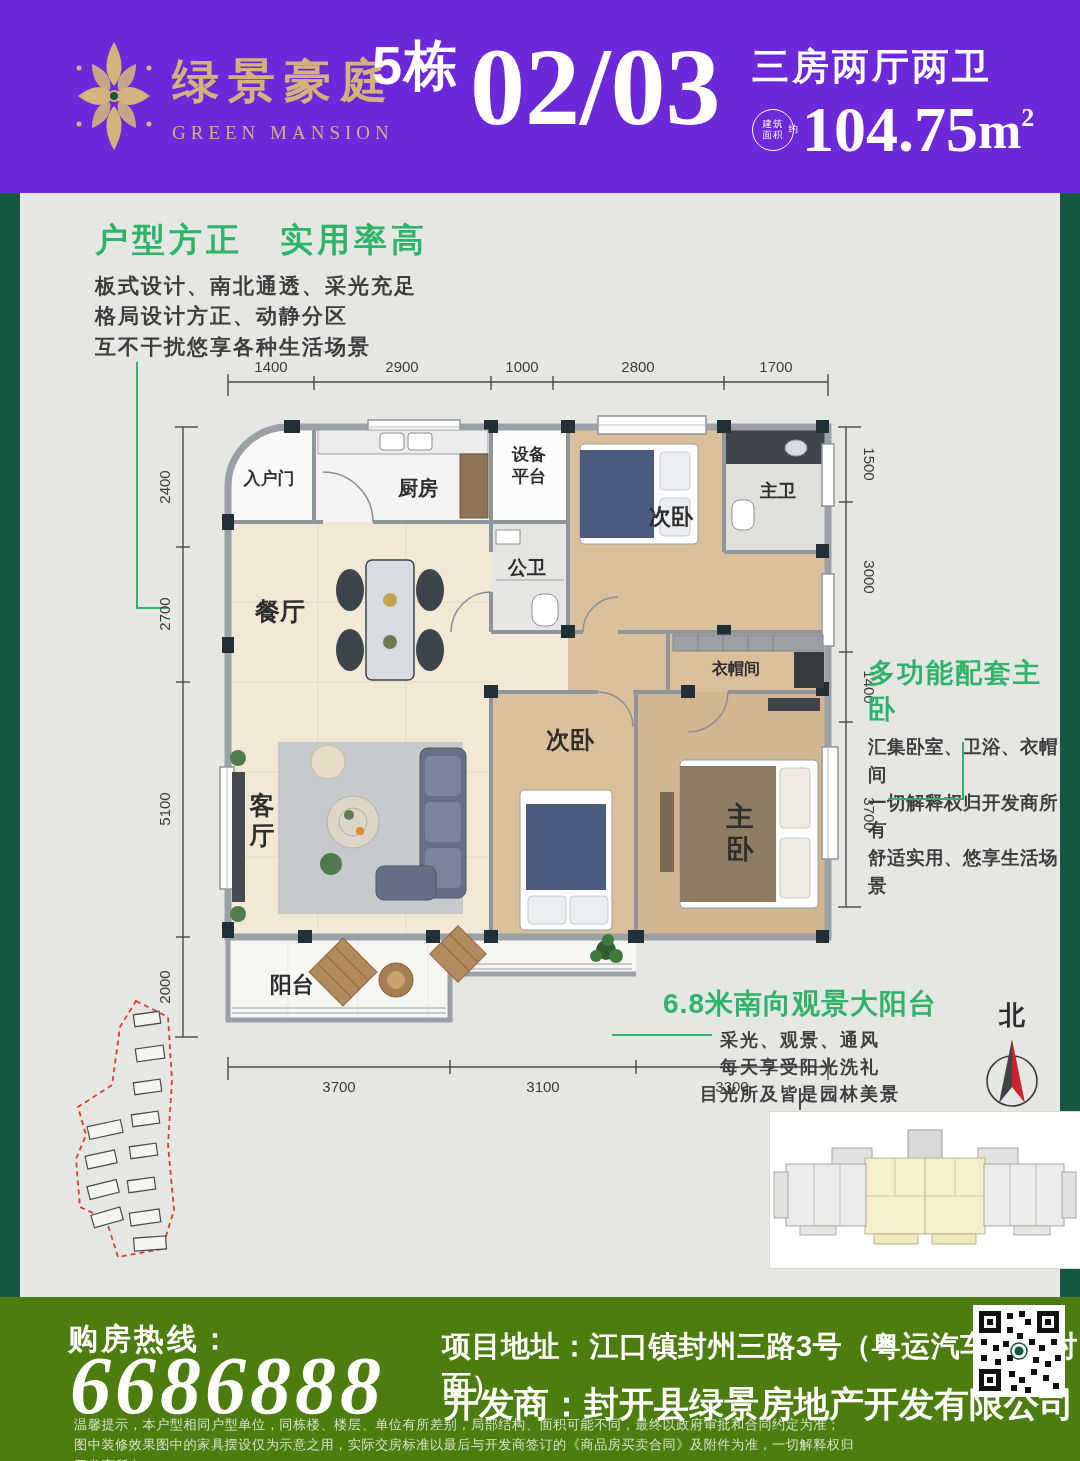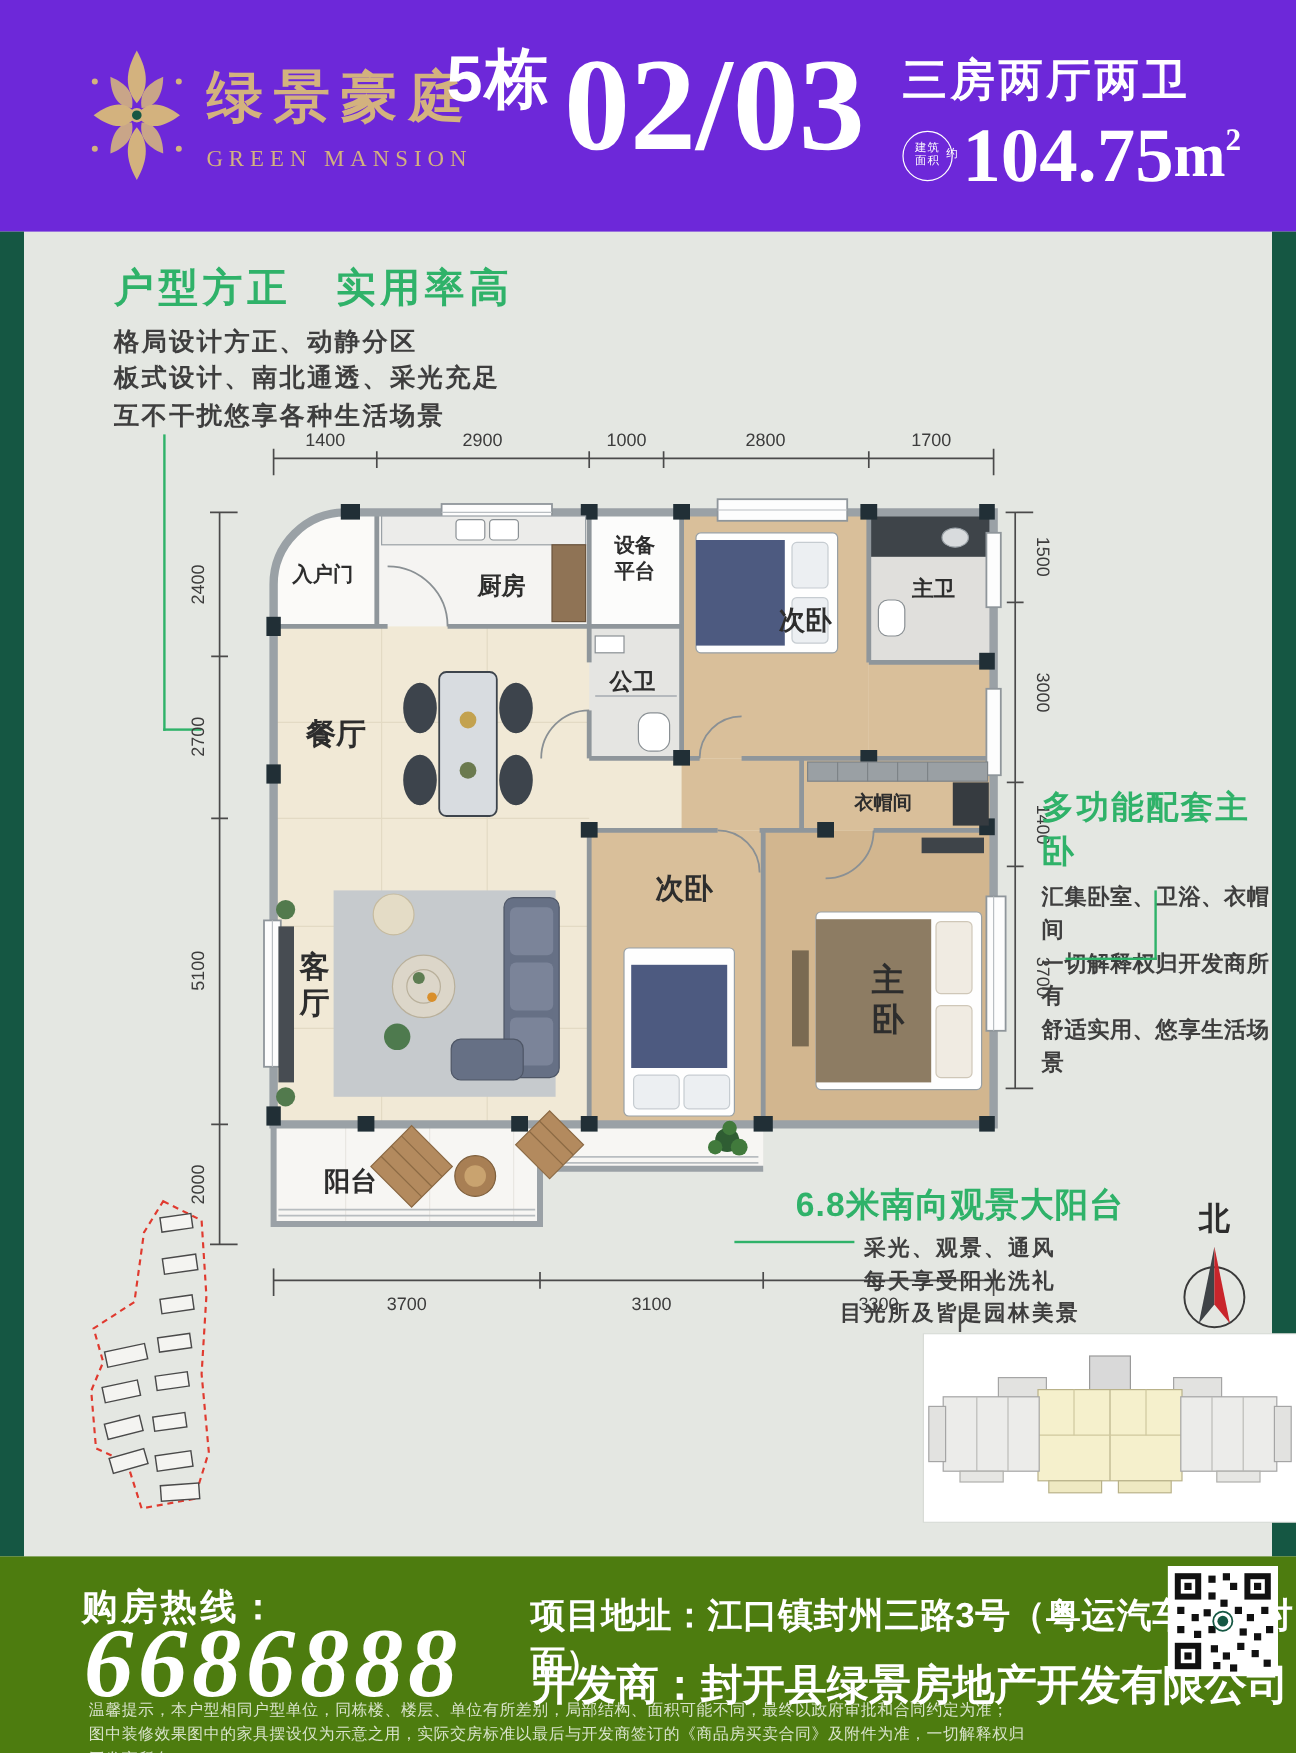--- a/index.html
+++ b/index.html
@@ -105,22 +105,22 @@
       </div>
     </div>
   </div>
 
   <div class="side-border left"></div>
   <div class="side-border right"></div>
 
   <div class="sp" id="sp1" style="left:95px;top:218px;width:400px;">
     <div class="sp-title">户型方正　实用率高</div>
     <div class="sp-lines">
+      <div>板式设计、南北通透、采光充足</div>
       <div>格局设计方正、动静分区</div>
-      <div>板式设计、南北通透、采光充足</div>
       <div>互不干扰悠享各种生活场景</div>
     </div>
   </div>
   <div class="bracket" id="sp1-bracket"></div>
 
   <svg style="position:absolute;left:128px;top:352px;" width="756" height="756" viewBox="0 0 756 756">
 
     <g stroke="#4a4a4a" stroke-width="1.4">
       <line x1="100" y1="30" x2="700" y2="30"></line>
       <line x1="100" y1="22" x2="100" y2="44"></line>

